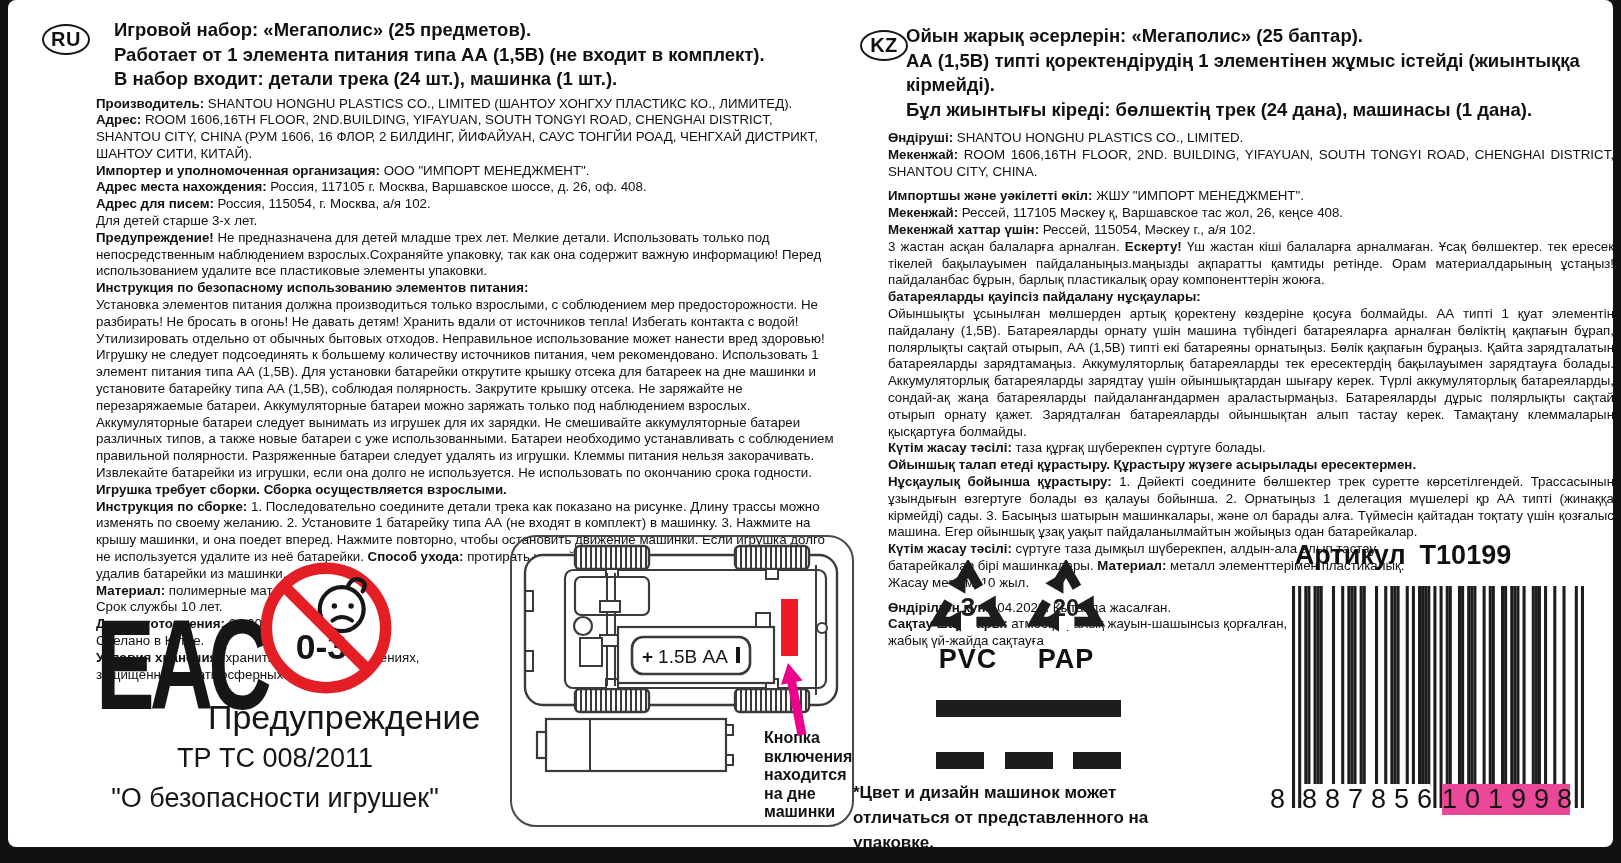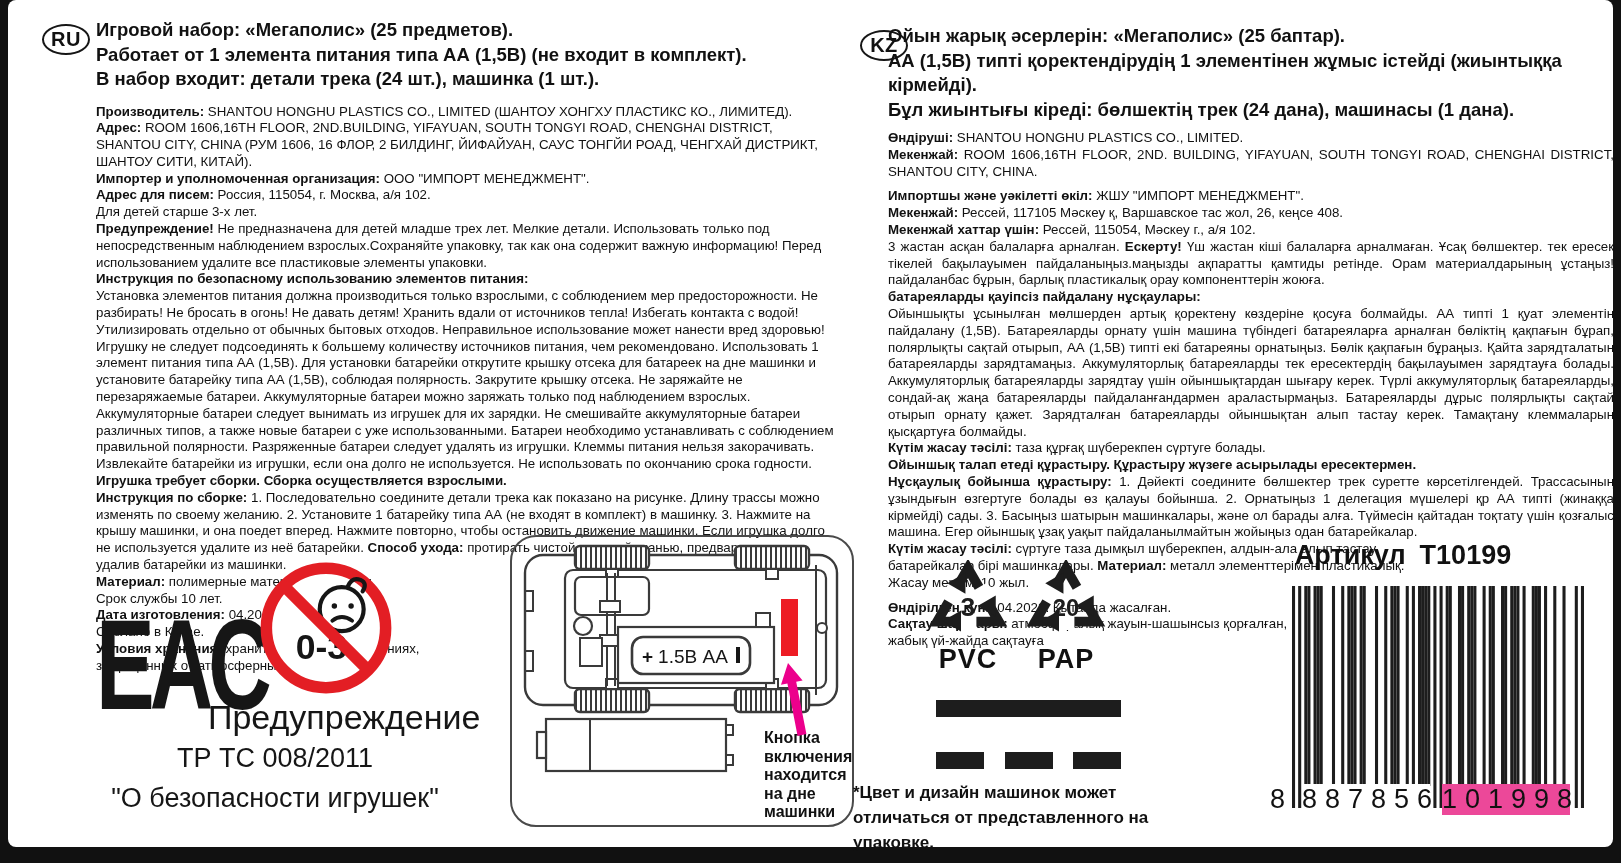--- a/index.html
+++ b/index.html
@@ -9,27 +9,27 @@
   .panel { position:absolute; left:8px; top:0; width:1605px; height:847px;
            background:#fff; border-radius:8px; }
 
   
   .lang-badge { position:absolute; width:48px; height:31px; border:2.5px solid #161616;
                 border-radius:50%; display:flex; align-items:center; justify-content:center;
                 font-size:20px; font-weight:bold; letter-spacing:0.5px; }
 
   
   .col { position:absolute; }
-  .hline { font-weight:bold; font-size:18.5px; line-height:24.5px; }
+  .hline { font-weight:bold; font-size:18.5px; line-height:24.5px;margin-left:18px; }
   .para { font-size:13.3px; line-height:16.8px; }
   .para b { font-weight:bold; }
   .col-kz .para { text-align:justify; }
   .para.narrow { max-width:400px; text-align:left; }
   .para.gap { margin-top:8px; }
-  .para-block { margin-top:12px; }
+  .para-block { margin-top:4px; }
 
   
   .eac-mark { position:absolute; left:88px; top:592px; font-size:88px; font-weight:bold;
               letter-spacing:-5px; transform:scaleY(1.45); transform-origin:top left; color:#161616; }
   .age-sign { position:absolute; left:250px; top:560px; }
   .warning-caption { position:absolute; left:200px; top:698px; width:240px; text-align:center;
                      font-size:34px; color:#161616; }
   .regulation { position:absolute; left:52px; top:738px; width:430px; text-align:center;
                 font-size:27px; line-height:40px; color:#161616; }
 
@@ -76,20 +76,21 @@
     </div>
 
     <div class="col col-ru" style="left:88px; top:18px; width:738px;">
       <div class="hline">Игровой набор: «Мегаполис» (25 предметов).</div>
       <div class="hline">Работает от 1 элемента питания типа АА (1,5В) (не входит в комплект).</div>
       <div class="hline">В набор входит: детали трека (24 шт.), машинка (1 шт.).</div>
       <div class="para-block">
           <p class="para"><b>Производитель:</b><span> SHANTOU HONGHU PLASTICS CO., LIMITED (ШАНТОУ ХОНГХУ ПЛАСТИКС КО., ЛИМИТЕД).</span></p>
           <p class="para"><b>Адрес:</b><span> ROOM 1606,16TH FLOOR, 2ND.BUILDING, YIFAYUAN, SOUTH TONGYI ROAD, CHENGHAI DISTRICT, SHANTOU CITY, CHINA (РУМ 1606, 16 ФЛОР, 2 БИЛДИНГ, ЙИФАЙУАН, САУС ТОНГЙИ РОАД, ЧЕНГХАЙ ДИСТРИКТ, ШАНТОУ СИТИ, КИТАЙ).</span></p>
           <p class="para"><b>Импортер и уполномоченная организация:</b><span> ООО "ИМПОРТ МЕНЕДЖМЕНТ".</span></p>
+          <p class="para"><b>Адрес места нахождения:</b><span> Россия, 117105 г. Москва, Варшавское шоссе, д. 26, оф. 408.</span></p>
           <p class="para"><b>Адрес для писем:</b><span> Россия, 115054, г. Москва, а/я 102.</span></p>
           <p class="para"><span>Для детей старше 3-х лет.</span></p>
           <p class="para"><b>Предупреждение!</b><span> Не предназначена для детей младше трех лет. Мелкие детали. Использовать только под непосредственным наблюдением взрослых.Сохраняйте упаковку, так как она содержит важную информацию! Перед использованием удалите все пластиковые элементы упаковки.</span></p>
           <p class="para"><b>Инструкция по безопасному использованию элементов питания:</b></p>
           <p class="para"><span>Установка элементов питания должна производиться только взрослыми, с соблюдением мер предосторожности. Не разбирать! Не бросать в огонь! Не давать детям! Хранить вдали от источников тепла! Избегать контакта с водой! Утилизировать отдельно от обычных бытовых отходов. Неправильное использование может нанести вред здоровью! Игрушку не следует подсоединять к большему количеству источников питания, чем рекомендовано. Использовать 1 элемент питания типа АА (1,5В). Для установки батарейки открутите крышку отсека для батареек на дне машинки и установите батарейку типа АА (1,5В), соблюдая полярность. Закрутите крышку отсека. Не заряжайте не перезаряжаемые батареи. Аккумуляторные батареи можно заряжать только под наблюдением взрослых. Аккумуляторные батареи следует вынимать из игрушек для их зарядки. Не смешивайте аккумуляторные батареи различных типов, а также новые батареи с уже использованными. Батареи необходимо устанавливать с соблюдением правильной полярности. Разряженные батареи следует удалять из игрушки. Клеммы питания нельзя закорачивать. Извлекайте батарейки из игрушки, если она долго не используется. Не использовать по окончанию срока годности.</span></p>
           <p class="para"><b>Игрушка требует сборки. Сборка осуществляется взрослыми.</b></p>
           <p class="para"><b>Инструкция по сборке:</b><span> 1. Последовательно соедините детали трека как показано на рисунке. Длину трассы можно изменять по своему желанию. 2. Установите 1 батарейку типа АА (не входят в комплект) в машинку. 3. Нажмите на крышу машинки, и она поедет вперед. Нажмите повторно, чтобы остановить движение машинки. Если игрушка долго не используется удалите из неё батарейки. </span><b>Способ ухода:</b><span> протирать чистой влажной тканью, предварительно удалив батарейки из машинки.</span></p>
           <p class="para"><b>Материал:</b><span> полимерные материалы, металл.</span></p>
           <p class="para"><span>Срок службы 10 лет.</span></p>
           <p class="para"><b>Дата изготовления:</b><span> 04.2023.</span></p>

